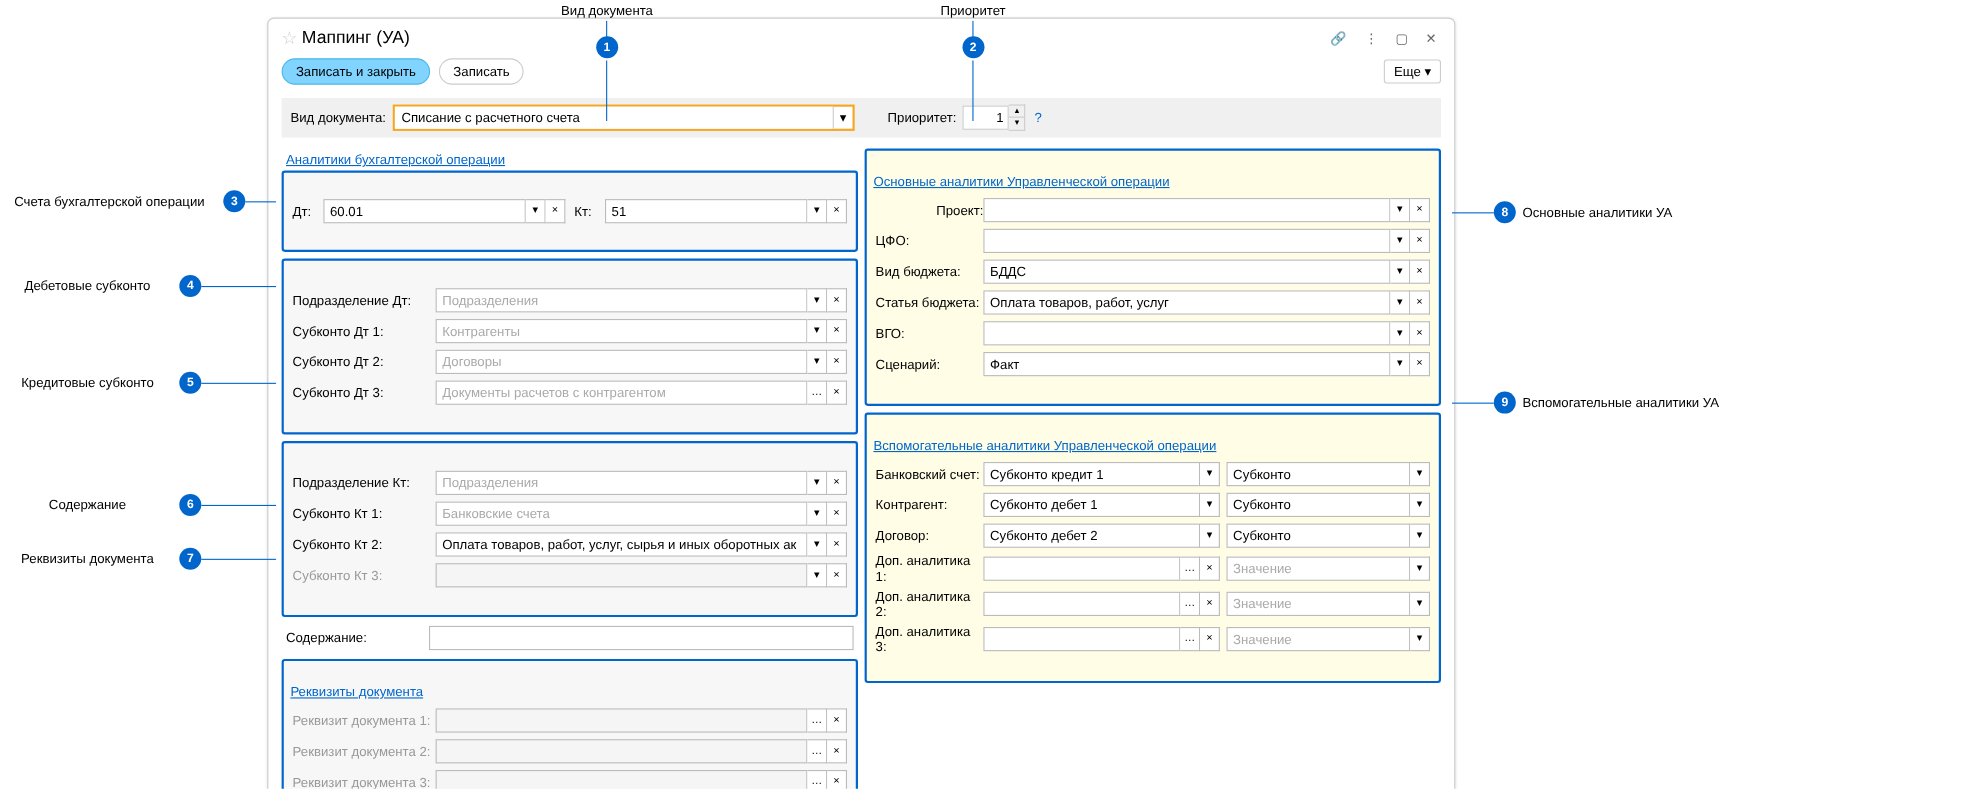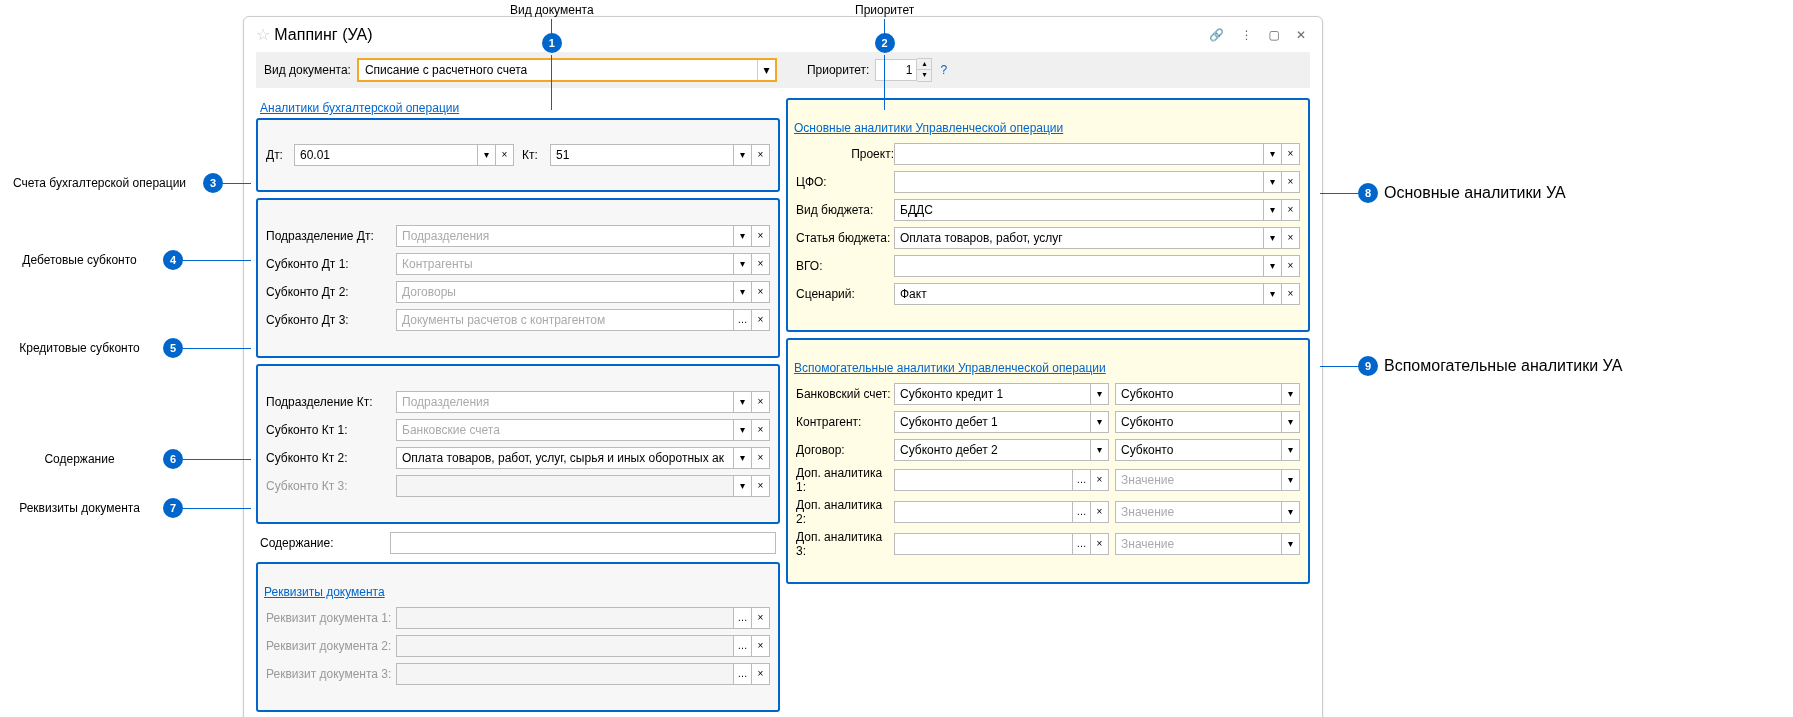--- a/index.html
+++ b/index.html
@@ -70,38 +70,43 @@
     .callout-top .bubble { display: inline-block; background: #0066cc; color: #fff; border-radius: 50%; width: 20px; height: 20px; line-height: 20px; font-size: 11px; font-weight: bold; margin-top: -2px; }
     
     .callout-left { position: absolute; display: flex; align-items: center; }
     .callout-left .text { text-align: center; margin-right: 6px; font-size: 12px; white-space: nowrap; }
     .callout-left .bubble { background: #0066cc; color: #fff; border-radius: 50%; width: 20px; height: 20px; line-height: 20px; text-align: center; font-size: 11px; font-weight: bold; flex-shrink: 0; }
     .callout-left .hline { height: 1px; background: #0066cc; }
     
     .callout-right { position: absolute; display: flex; align-items: center; }
     .callout-right .hline { height: 1px; background: #0066cc; }
     .callout-right .bubble { background: #0066cc; color: #fff; border-radius: 50%; width: 20px; height: 20px; line-height: 20px; text-align: center; font-size: 11px; font-weight: bold; flex-shrink: 0; }
-    .callout-right .text { margin-left: 6px; font-size: 16px; white-space: nowrap; }
+    .callout-right .text { margin-left: 6px; font-size: 12px; white-space: nowrap; }
   </style>
 </head>
 <body>
 
 <div class="main-window">
 
   <div class="title-row">
     <span class="star-icon">☆</span>
     <span class="page-title">Маппинг (УА)</span>
     <div class="title-actions">
       <span>🔗</span>
       <span>⋮</span>
       <span>▢</span>
       <span>✕</span>
     </div>
   </div>
 
+  <div class="toolbar">
+    <button class="btn-primary">Записать и закрыть</button>
+    <button class="btn-secondary">Записать</button>
+    <button class="btn-more"><span>Еще</span> <span>▾</span></button>
+  </div>
 
   <div class="doc-type-row">
     <span class="doc-type-label">Вид документа:</span>
     <div class="doc-type-input">
       <input type="text" value="Списание с расчетного счета" style="">
       <span class="dd">▾</span>
     </div>
     <span class="priority-label">Приоритет:</span>
     <div class="priority-group">
       <input class="priority-input" type="text" value="1" style="">

